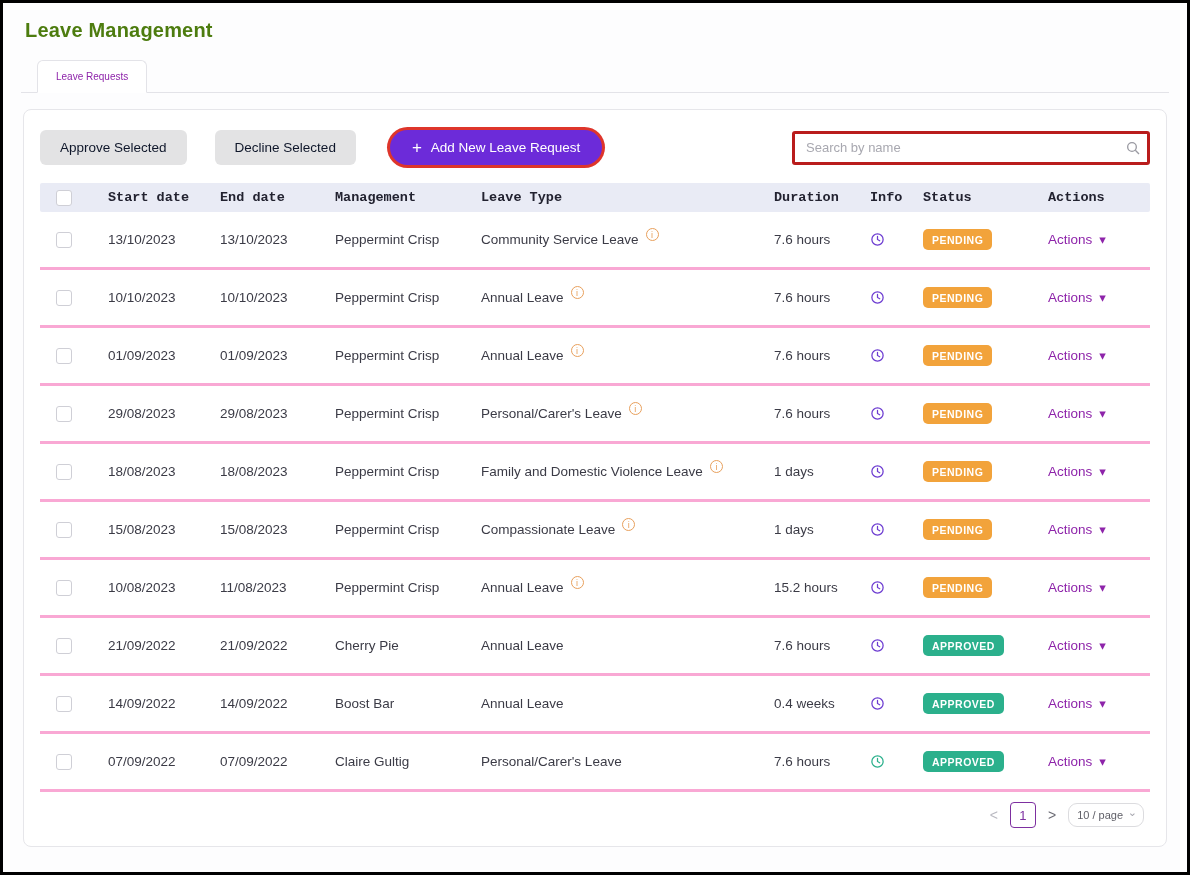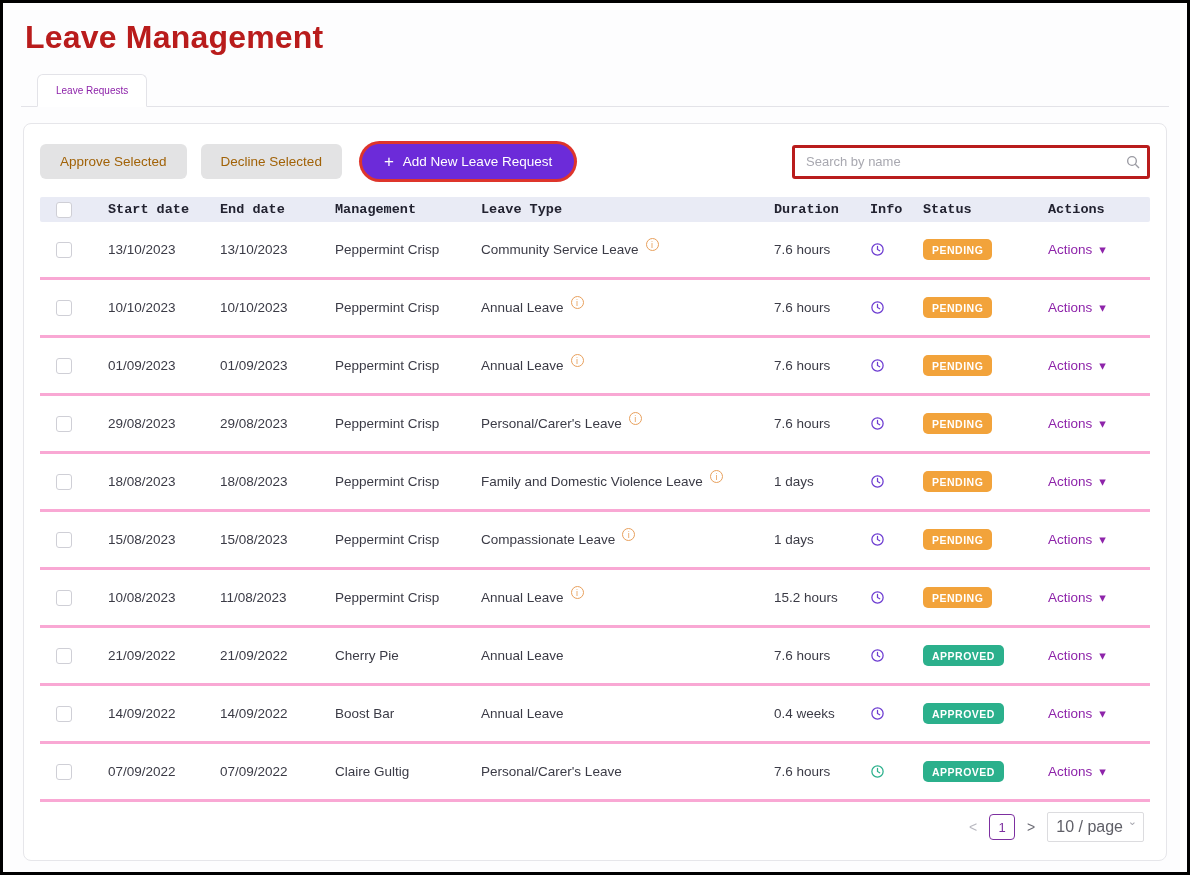--- a/index.html
+++ b/index.html
@@ -9,23 +9,23 @@
   .viewport {
     width: 1190px; height: 875px;
     border: 3px solid #000;
     background: #fdfdfe;
     overflow: hidden;
     position: relative;
   }
 
   .page-title {
     margin: 16px 0 0 22px;
-    font-size: 32px;
+    font-size: 20px;
     font-weight: 700;
-    color: #b91c1c;
+    color: #4d7c0f;
     letter-spacing: .2px;
   }
 
   
   .tabbar {
     margin: 18px 18px 0 18px;
     border-bottom: 1px solid #e3e3e8;
     display: flex;
     padding-left: 16px;
   }
@@ -56,24 +56,24 @@
   
   .toolbar { display: flex; align-items: center; margin: 2px 0 18px 0; }
   .btn {
     font-family: "Liberation Sans", sans-serif;
     font-size: 13.5px;
     border: none;
     cursor: pointer;
   }
   .btn-disabled {
     background: #e3e3e4;
-    color: #a16207;
+    color: #0f172a;
     border-radius: 6px;
     padding: 10px 20px;
-    margin-right: 14px;
+    margin-right: 28px;
     cursor: not-allowed;
   }
   .btn-add {
     background: #6c2bd9;
     color: #fff;
     border-radius: 18px;
     padding: 9px 22px;
     display: inline-flex;
     align-items: center;
     gap: 9px;
@@ -192,23 +192,23 @@
     border-radius: 4px;
     color: #7d2fa0;
     display: inline-flex;
     align-items: center;
     justify-content: center;
     font-size: 13px;
     cursor: pointer;
   }
   .pg-size {
     border: 1px solid #dcdcdf;
-    border-radius: 2px;
+    border-radius: 9px;
     padding: 5px 20px 5px 8px;
-    font-size: 16px;
+    font-size: 11px;
     color: #5f5f67;
     position: relative;
     cursor: pointer;
     background: #fff;
   }
   .pg-size::after {
     content: "⌄";
     position: absolute;
     right: 6px; top: 2px;
     color: #a5a5ad;

